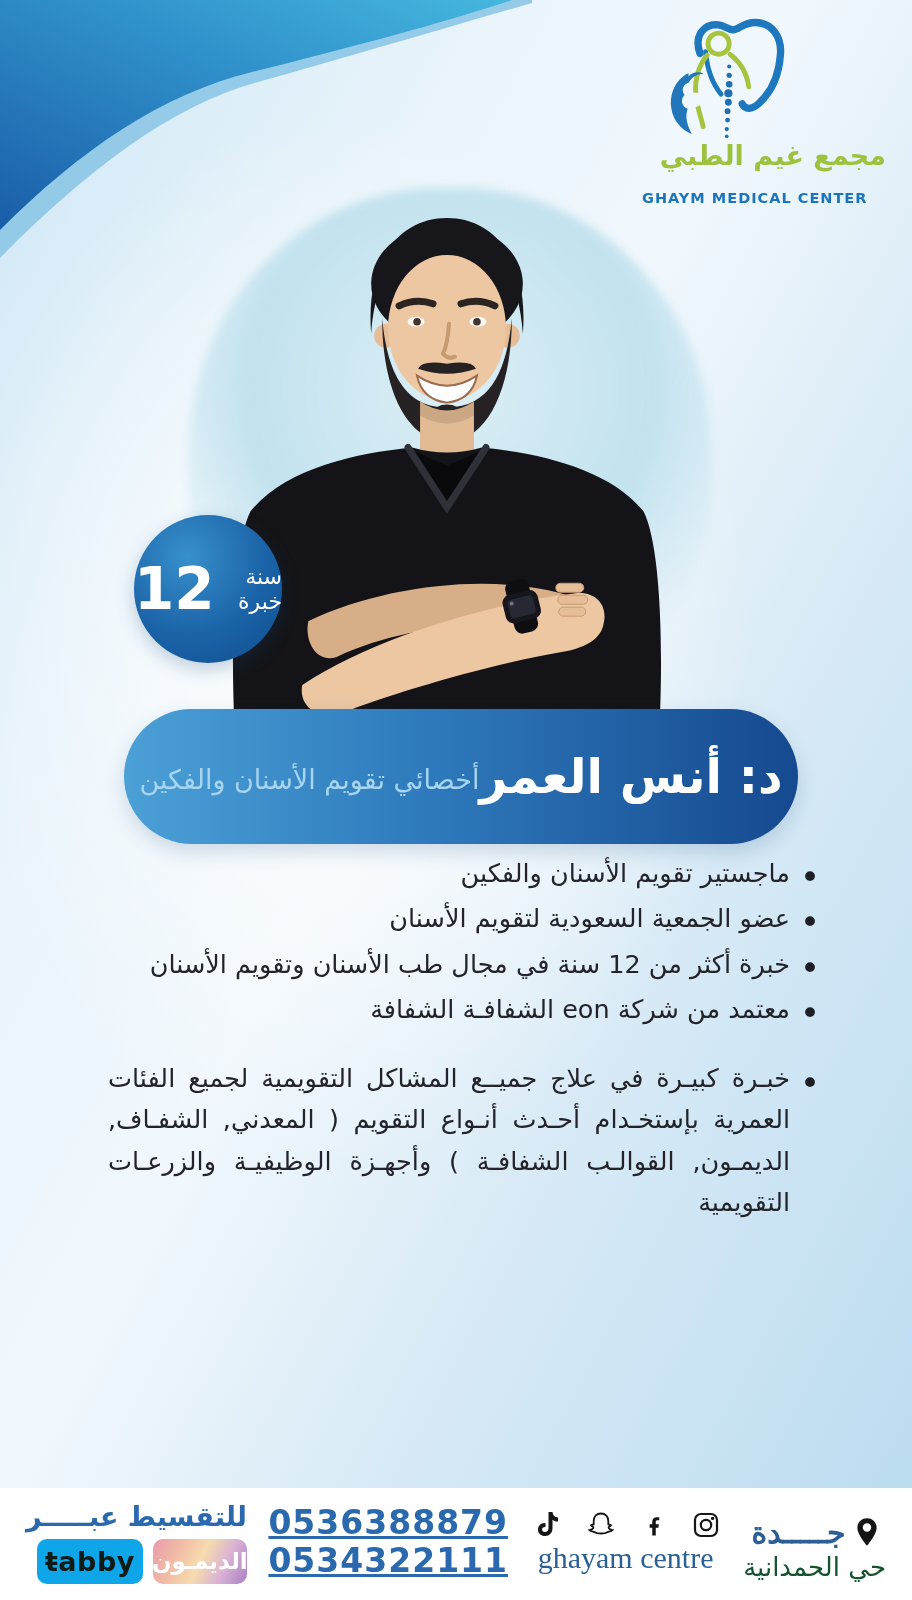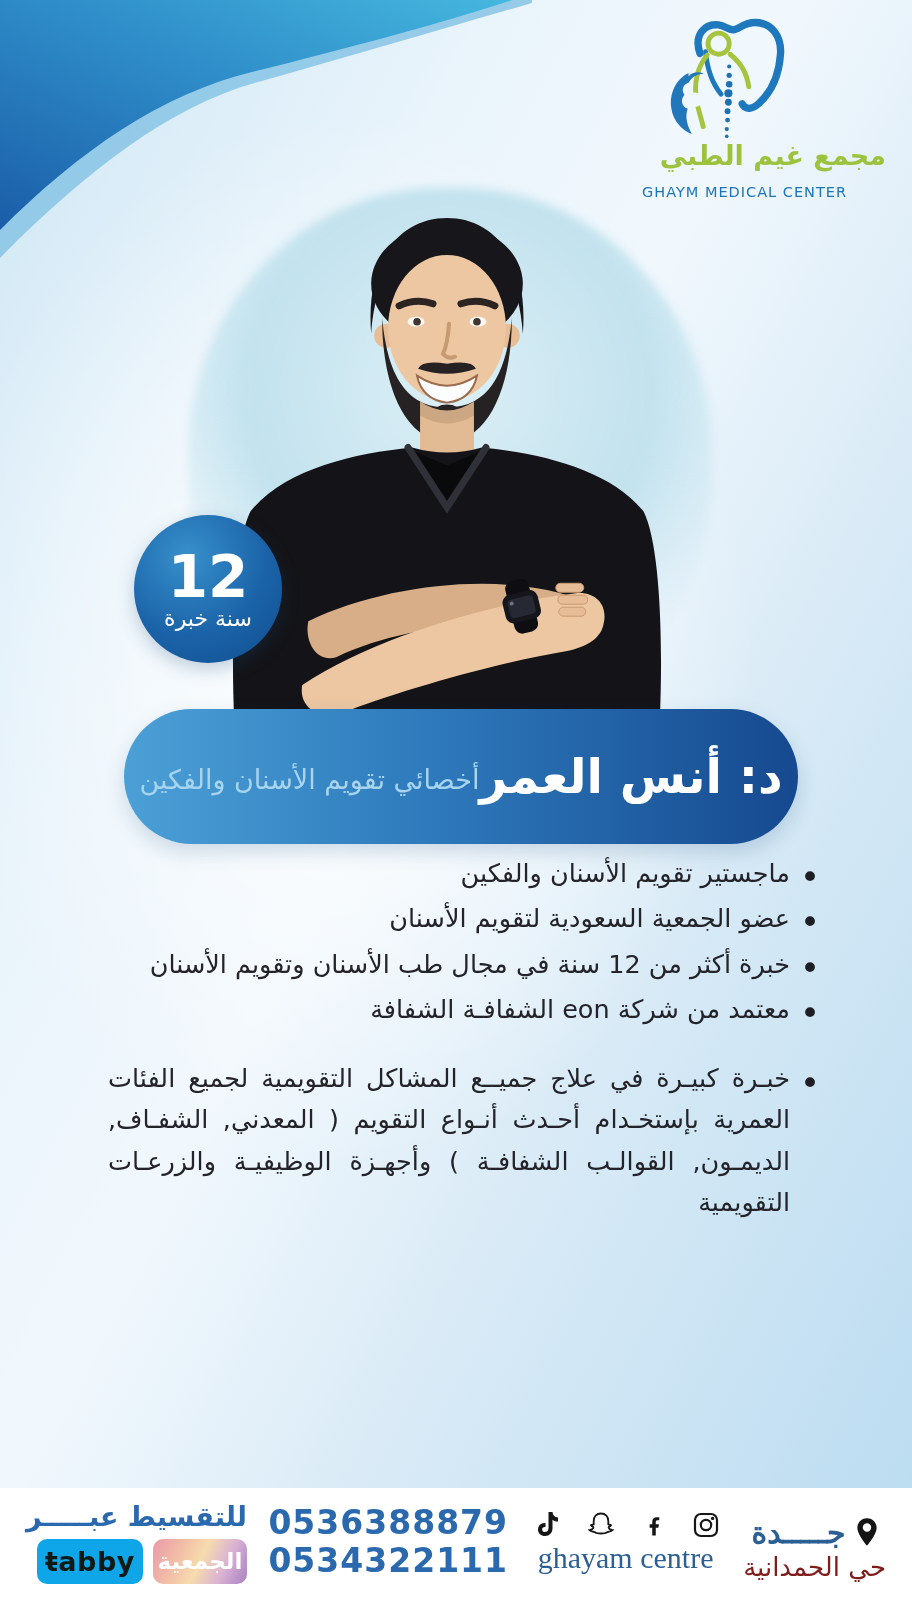--- a/index.html
+++ b/index.html
@@ -6,33 +6,33 @@
   body { background:#ffffff; font-family:"DejaVu Sans","Liberation Sans",sans-serif; }
   .poster {
     position:relative; width:912px; height:1600px; overflow:hidden;
     background:
       radial-gradient(75% 55% at 38% 40%, rgba(255,255,255,0.92) 0%, rgba(255,255,255,0) 60%),
       linear-gradient(118deg,#cfe7f5 0%, #e9f4fb 28%, #f1f8fd 45%, #d8eaf6 66%, #b9dbf0 100%);
   }
   .corner-svg { position:absolute; left:0; top:0; }
   .logo-block { position:absolute; right:26px; top:16px; width:244px; display:flex; flex-direction:column; }
   .logo-ar { color:#9dc23d; font-size:27px; font-weight:bold; direction:rtl; margin-top:2px; }
-  .logo-en { color:#1c75bb; font-size:14.5px; font-weight:normal; letter-spacing:1px; margin-top:13px; white-space:nowrap; }
+  .logo-en { color:#1c75bb; font-size:14.5px; font-weight:bold; letter-spacing:1px; margin-top:19px; white-space:nowrap; }
 
   .photo-backdrop {
     position:absolute; left:188px; top:188px; width:524px; height:556px; border-radius:48%;
     background:radial-gradient(circle at 50% 36%, #dceff6 0%, #c2e2ee 46%, rgba(194,225,238,0) 73%);
     filter:blur(5px);
   }
   .person-svg { position:absolute; left:212px; top:206px; }
 
   .badge {
     position:absolute; left:134px; top:515px; width:148px; height:148px; border-radius:50%;
     background:radial-gradient(circle at 36% 28%, #3790cb 0%, #1b63a8 55%, #0f4e8e 100%);
-    display:flex; flex-direction:column; align-items:center; justify-content:center; color:#fff;
+    display:flex; flex-direction:row; align-items:center; justify-content:center; color:#fff;
     box-shadow:0 6px 18px rgba(20,70,120,0.25);
   }
   .badge-num { font-size:58px; font-weight:bold; line-height:1; }
   .badge-label { font-size:22px; margin-top:0; direction:rtl; }
 
   .name-banner {
     position:absolute; left:124px; top:709px; width:674px; height:135px; border-radius:68px;
     background:linear-gradient(90deg,#4ba0d6 0%, #2e7abc 45%, #16498f 100%);
     display:flex; flex-direction:row; align-items:center; justify-content:center; direction:rtl;
     box-shadow:0 8px 20px rgba(20,70,120,0.18);
@@ -45,26 +45,26 @@
   .quals li::before { content:"•"; position:absolute; right:0; top:-2px; font-size:34px; color:#1d1d24; }
   .quals li.para { margin-top:30px; text-align:justify; text-align-last:right; line-height:1.62; }
 
   .footer-bar {
     position:absolute; left:0; bottom:0; width:912px; height:112px; background:#ffffff;
     display:flex; direction:rtl; align-items:center; justify-content:space-between; padding:6px 26px 10px 26px;
   }
   .loc-block { display:flex; flex-direction:column; align-items:center; direction:rtl;margin-top:12px; }
   .loc-row { display:flex; align-items:center; gap:10px; }
   .loc-city { color:#2c6095; font-size:30px; font-weight:bold; font-family:"Liberation Serif","DejaVu Serif",serif; }
-  .loc-district { color:#7f1d1d; font-size:26px; margin-top:2px; }
+  .loc-district { color:#14532d; font-size:26px; margin-top:2px; }
   .social-block { display:flex; flex-direction:column; align-items:center; }
   .social-row { display:flex; direction:ltr; align-items:center; gap:22px; }
   .social-handle { color:#2c6095; font-size:30px; font-family:"Liberation Serif","DejaVu Serif",serif; direction:ltr; }
   .phones-block { display:flex; flex-direction:column; align-items:center; direction:ltr; }
-  .phone { color:#2a69ae; font-size:33px; font-weight:bold; line-height:1.15; letter-spacing:1px; }
+  .phone { color:#2a69ae; font-size:33px; font-weight:bold; line-height:1.15; letter-spacing:1px;text-decoration:underline; }
   .pay-block { display:flex; flex-direction:column; align-items:flex-start; direction:rtl; }
   .pay-label { color:#2a69ae; font-size:27px; font-weight:bold; margin-bottom:7px; }
   .pay-row { display:flex; direction:rtl; gap:10px; }
   .pill { height:45px; border-radius:10px; display:flex; align-items:center; justify-content:center; }
   .pill-tamara { width:94px; background:linear-gradient(115deg,#e89aa9 0%, #f2bda6 28%, #f6dcae 50%, #d9b2d4 74%, #a97fc2 100%); color:#ffffff; font-size:23px; font-weight:bold; }
   .pill-tabby { width:106px; background:#0ea5e9; color:#0d1a15; font-size:27px; font-weight:bold; letter-spacing:0.5px; }
 </style>
 </head>
 <body>
 
@@ -192,19 +192,19 @@
     </div>
 
     <div class="phones-block">
       <div class="phone">0536388879</div>
       <div class="phone">0534322111</div>
     </div>
 
     <div class="pay-block">
       <div class="pay-label">للتقسيط عبـــــر</div>
       <div class="pay-row">
-        <div class="pill pill-tamara">الجمعية</div>
+        <div class="pill pill-tamara">الديمـون</div>
         <div class="pill pill-tabby">ŧabby</div>
       </div>
     </div>
 
   </div>
 </div>
 
 </body></html>

